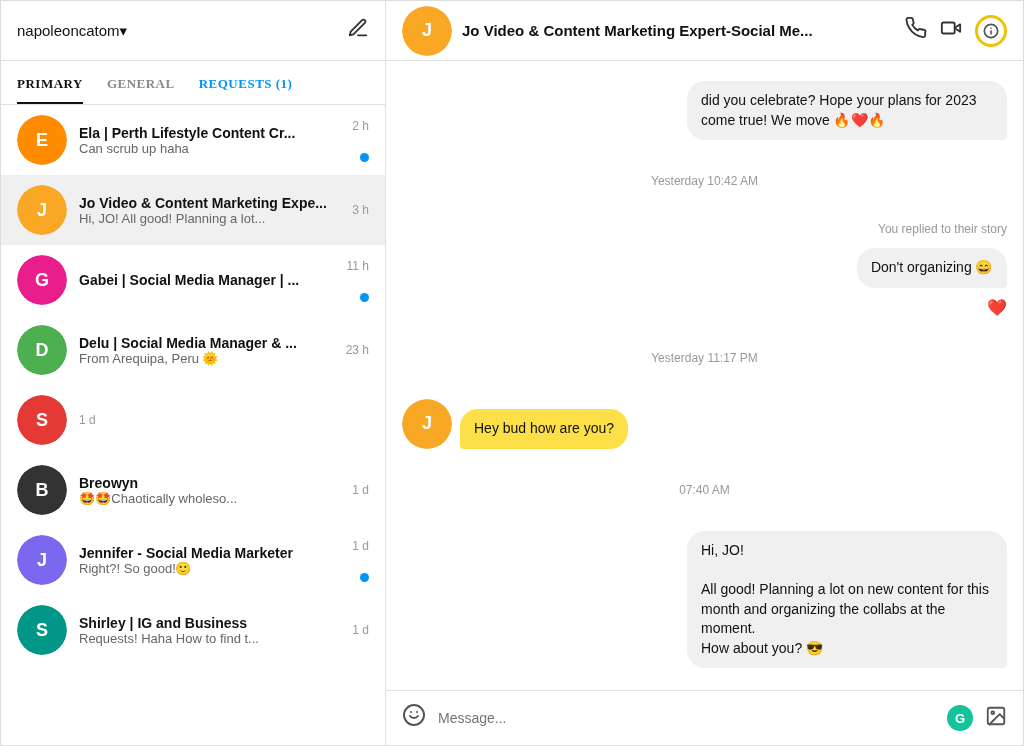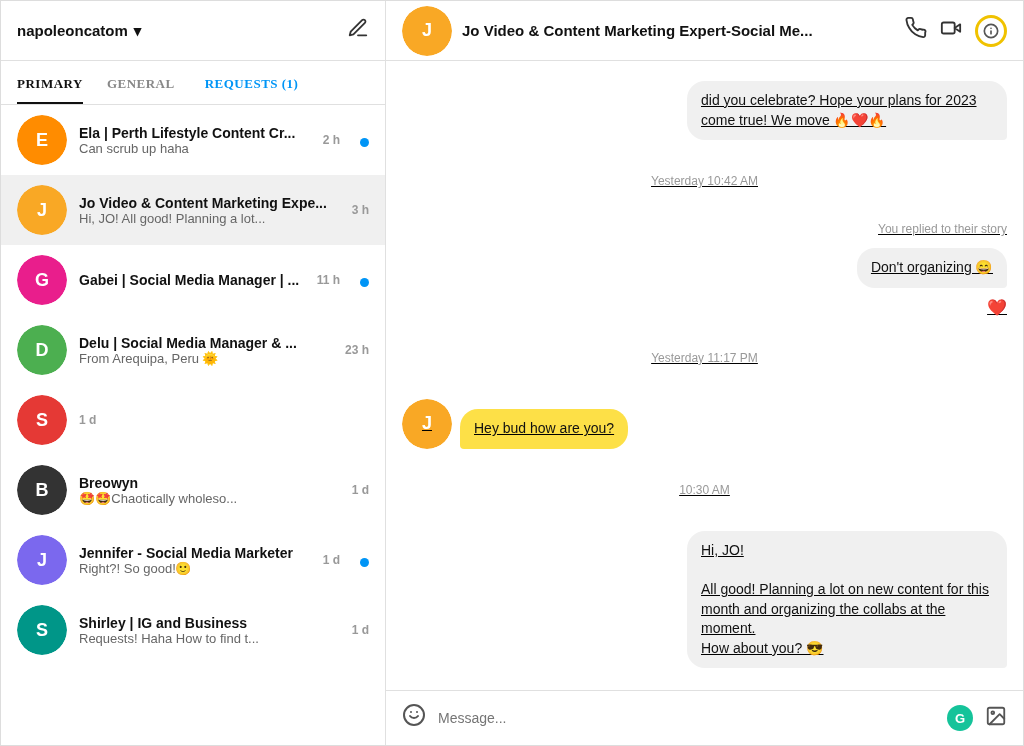--- a/index.html
+++ b/index.html
@@ -29,22 +29,21 @@
       align-items: center;
       justify-content: space-between;
       padding: 0 16px;
       height: 60px;
       border-bottom: 1px solid #e0e0e0;
     }
 
     .account-name {
       display: flex;
       align-items: center;
-      gap: 6px;
-      font-weight: 700;
+      font-weight: 400;
       font-size: 15px;
       color: #111;
       text-align: right;
     }
 
     .edit-icon-btn {
       cursor: pointer;
       color: #555;
       font-size: 18px;
     }
@@ -71,21 +70,20 @@
       font-family: Liberation Serif, serif;
     }
 
     .tab.active {
       color: #111;
       border-bottom: 2px solid #111;
     }
 
     .tab.requests {
       color: #0095f6;
-      margin-left: 6px;
     }
 
     
     .conv-list {
       flex: 1;
       overflow-y: auto;
     }
 
     .conv-item {
       display: flex;
@@ -137,25 +135,24 @@
     .conv-preview {
       font-size: 13px;
       color: #666;
       white-space: nowrap;
       overflow: hidden;
       text-overflow: ellipsis;
     }
 
     .conv-meta {
       display: flex;
-      flex-direction: row;
+      flex-direction: column;
       align-items: flex-end;
       gap: 20px;
       flex-shrink: 0;
-      font-weight: bold;
     }
 
     .conv-time {
       font-size: 12px;
       color: #999;
     }
 
     .unread-dot {
       width: 9px;
       height: 9px;
@@ -224,21 +221,20 @@
 
     
     .messages-area {
       flex: 1;
       overflow-y: auto;
       padding: 20px 16px;
       display: flex;
       flex-direction: column;
       gap: 8px;
       background: #fff;
-      text-decoration: underline;
     }
 
     .timestamp-label {
       text-align: center;
       font-size: 12px;
       color: #999;
       margin: 26px 0;
     }
 
     .msg-row {
@@ -523,21 +519,21 @@
           <div class="msg-bubble outgoing" style="white-space: pre-line;">Don't organizing 😄</div>
         </div>
         <div class="heart-reaction">❤️</div>
         <div class="timestamp-label">Yesterday 11:17 PM</div>
         <div class="msg-row incoming">
           <div class="avatar">
             <div class="avatar-placeholder av-yellow">J</div>
           </div>
           <div class="msg-bubble incoming">Hey bud how are you?</div>
         </div>
-        <div class="timestamp-label">10:30 AM</div>
+        <div class="timestamp-label">07:40 AM</div>
         <div class="msg-row outgoing">
           <div class="msg-bubble outgoing" style="white-space: pre-line;">Hi, JO!
 
 All good! Planning a lot on new content for this month and organizing the collabs at the moment.
 How about you? 😎</div>
         </div>
       </div>
 
     <div class="message-input-area">
       <span class="emoji-btn">

